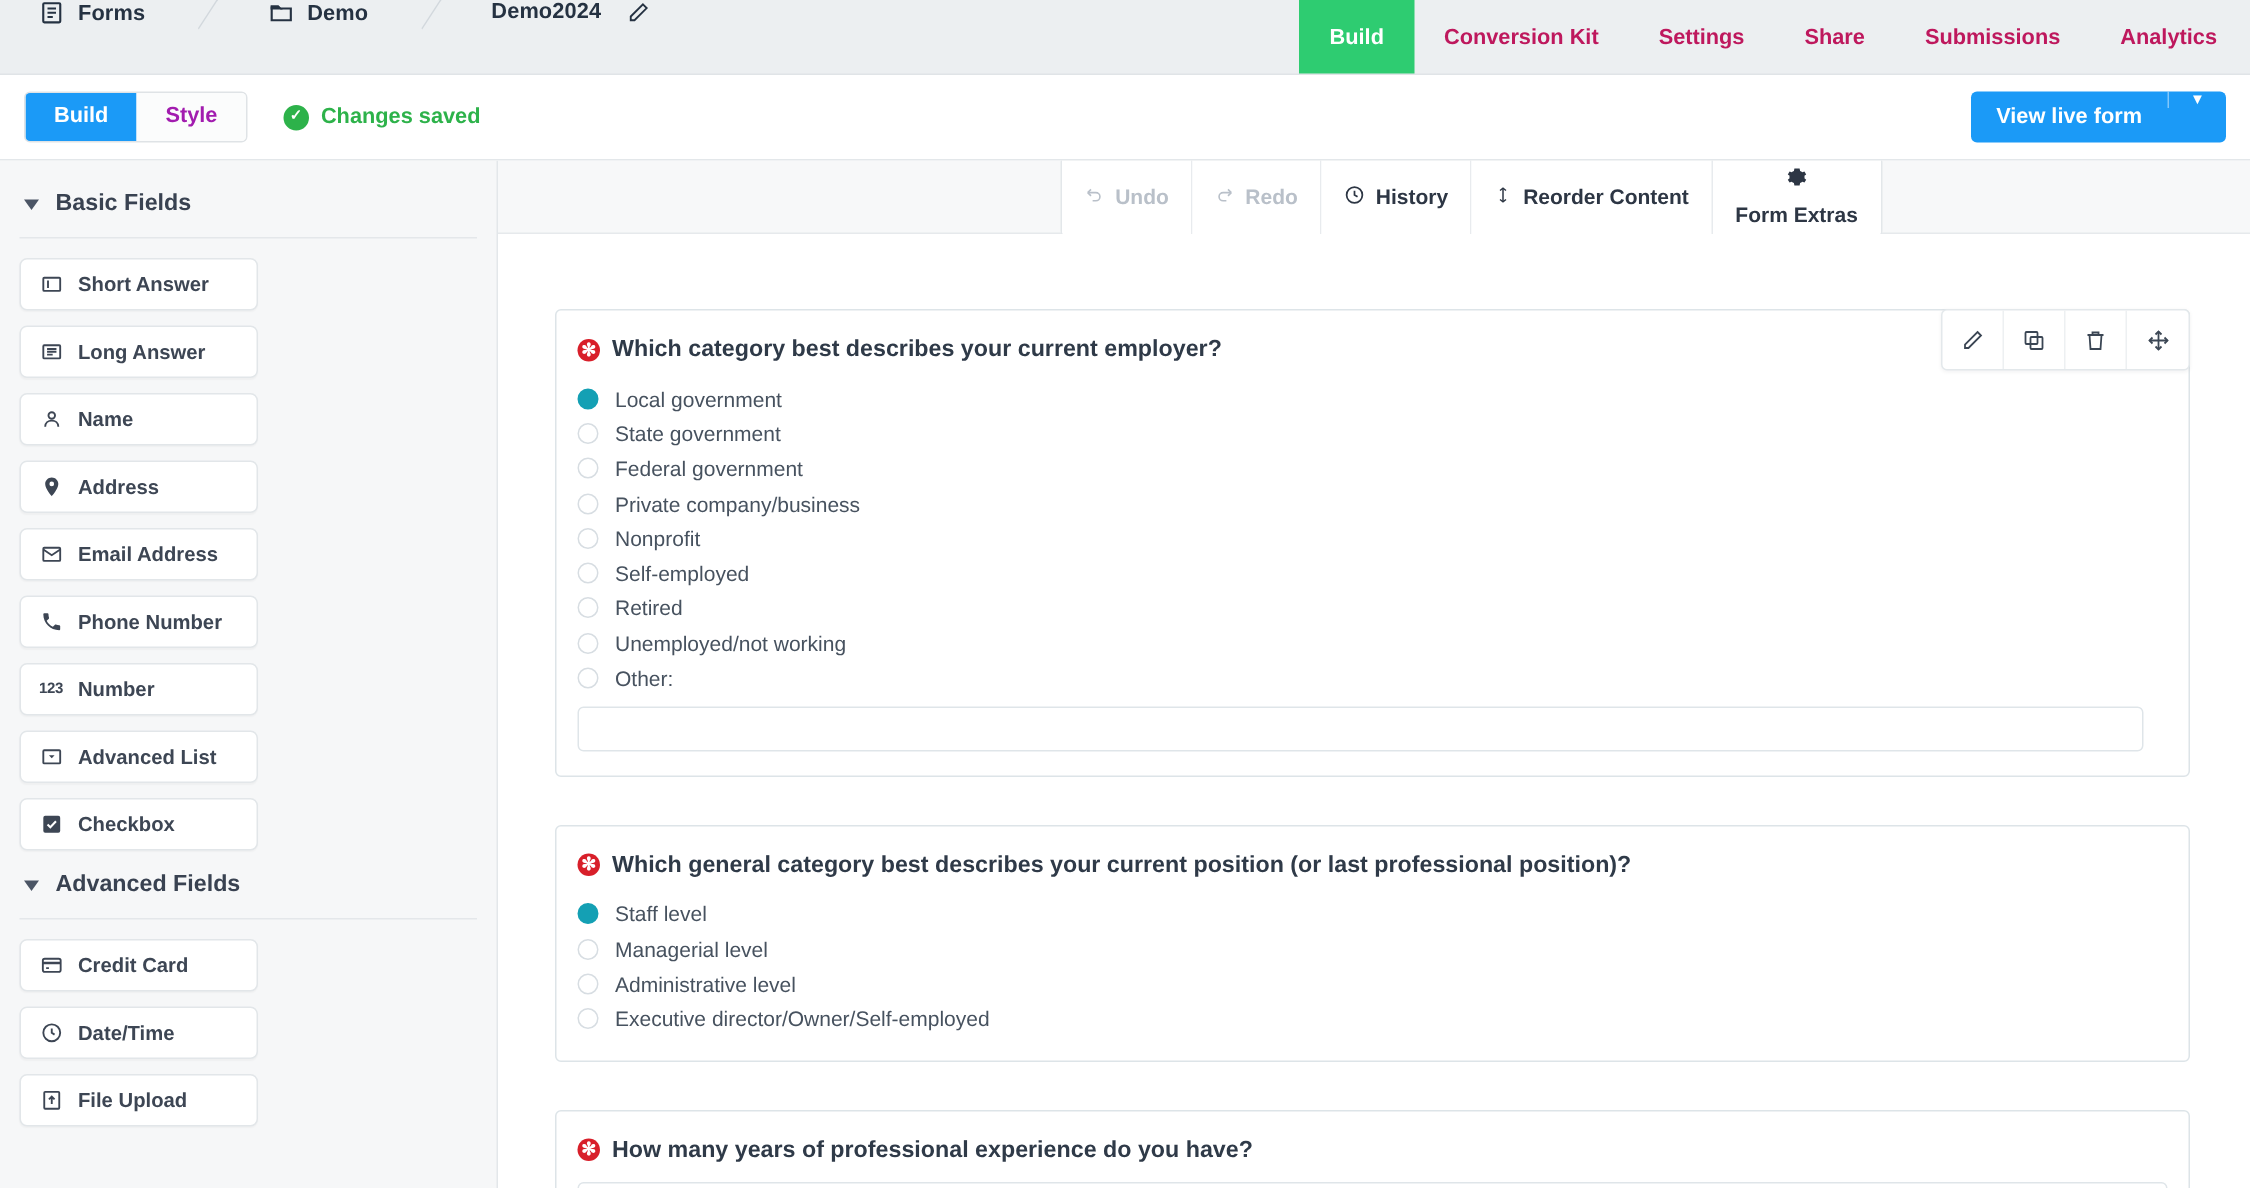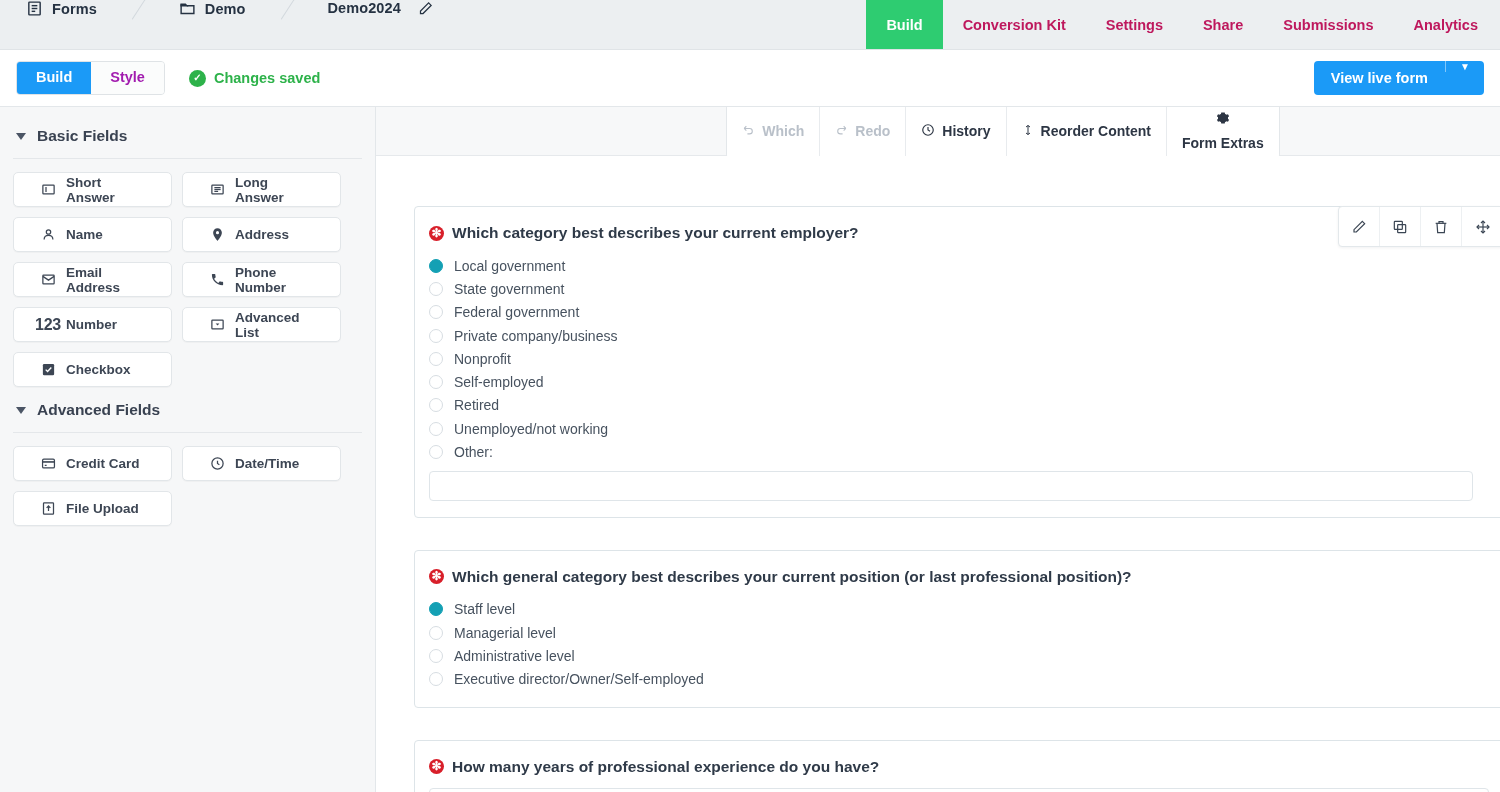--- a/index.html
+++ b/index.html
@@ -97,21 +97,21 @@
   .viewlive-caret {
     width: 39px; display: flex; align-items: center; justify-content: center;
     border-left: 1px solid rgba(255,255,255,.45); color: #fff; font-size: 10px;
   }
 
   
   .body { display: flex; height: 685px; }
 
   
   .sidebar {
-    width: 376px; flex: none;
+    width: 332px; flex: none;
     background: #f6f7f8;
     border-right: 1px solid #e3e7ea;
     padding: 16px 13px 0 13px;
     overflow: hidden;
   }
   .group-head {
     display: flex; align-items: center; gap: 11px;
     font-size: 15.5px; font-weight: 700; color: #394251;
     padding: 4px 2px 0 3px;
     cursor: pointer;
@@ -121,27 +121,27 @@
     border-left: 5.5px solid transparent;
     border-right: 5.5px solid transparent;
     border-top: 7px solid #4b5565;
   }
   .group-rule { border-bottom: 1px solid #e4e7ea; margin: 13px 0 13px 0; }
   .fgrid { display: flex; flex-wrap: wrap; gap: 10px 10px; }
   .fbtn {
     width: 159px; height: 35px;
     background: #fff; border: 1px solid #e2e6e9; border-radius: 5px;
     display: flex; align-items: center; gap: 9px;
-    padding: 0 25px;
+    padding: 0 11px;
     font-size: 13.5px; font-weight: 700; color: #3d4654;
     cursor: pointer;
     box-shadow: 0 1px 1px rgba(16,24,40,.03);
   }
   .fbtn .ic { width: 18px; display: flex; align-items: center; justify-content: center; flex: none; color: #3d4654; }
-  .ic-txt { font-size: 16px; font-weight: 700; letter-spacing: -.2px; }
+  .ic-txt { font-size: 10px; font-weight: 700; letter-spacing: -.2px; }
 
   
   .canvas { flex: 1; display: flex; flex-direction: column; min-width: 0; }
   .canvas-toolbar {
     height: 49px; background: #f7f8f9;
     border-bottom: 1px solid #e6e9ec;
     display: flex; align-items: center; justify-content: center;
     padding-right: 10px;
   }
   .tbgroup {
@@ -406,21 +406,21 @@
 
     <div class="canvas-toolbar">
       <div class="tbgroup">
         <div class="tbbtn disabled">
           <span>
             <svg width="13" height="13" viewBox="0 0 24 24" fill="none" stroke="#b9c0c9" stroke-width="2">
                 <path d="M4 10h10a5 5 0 0 1 0 10h-4"></path>
                 <path d="M4 10l4-4M4 10l4 4"></path>
               </svg>
           </span>
-          <span>Which</span>
+          <span>Undo</span>
         </div>
         <div class="tbbtn disabled">
           <span>
             <svg width="13" height="13" viewBox="0 0 24 24" fill="none" stroke="#b9c0c9" stroke-width="2">
                 <path d="M20 10H10a5 5 0 0 0 0 10h4"></path>
                 <path d="M20 10l-4-4M20 10l-4 4"></path>
               </svg>
           </span>
           <span>Redo</span>
         </div>

